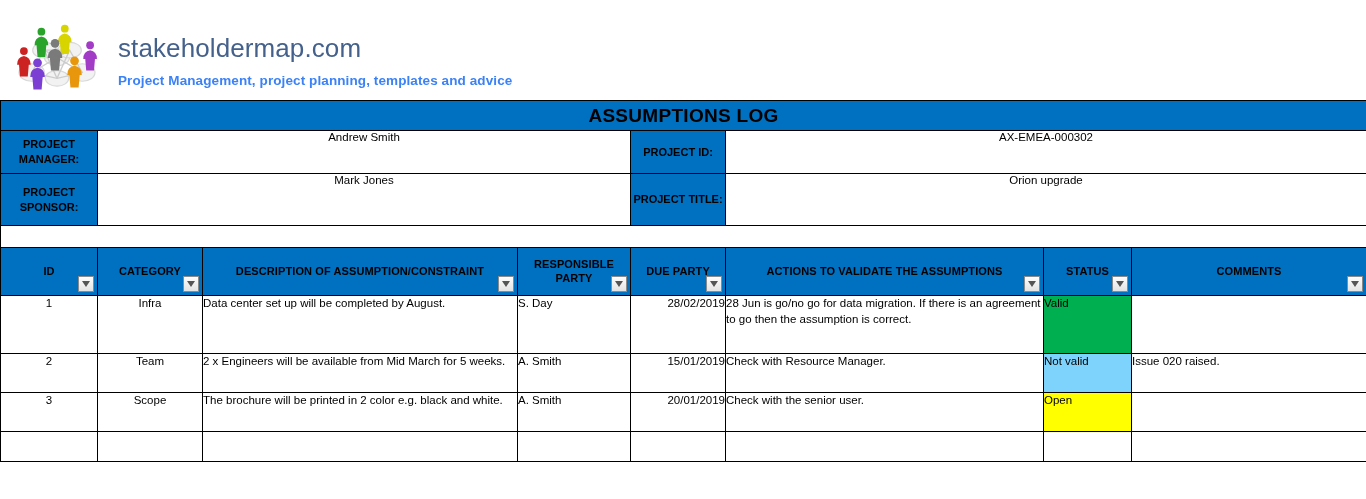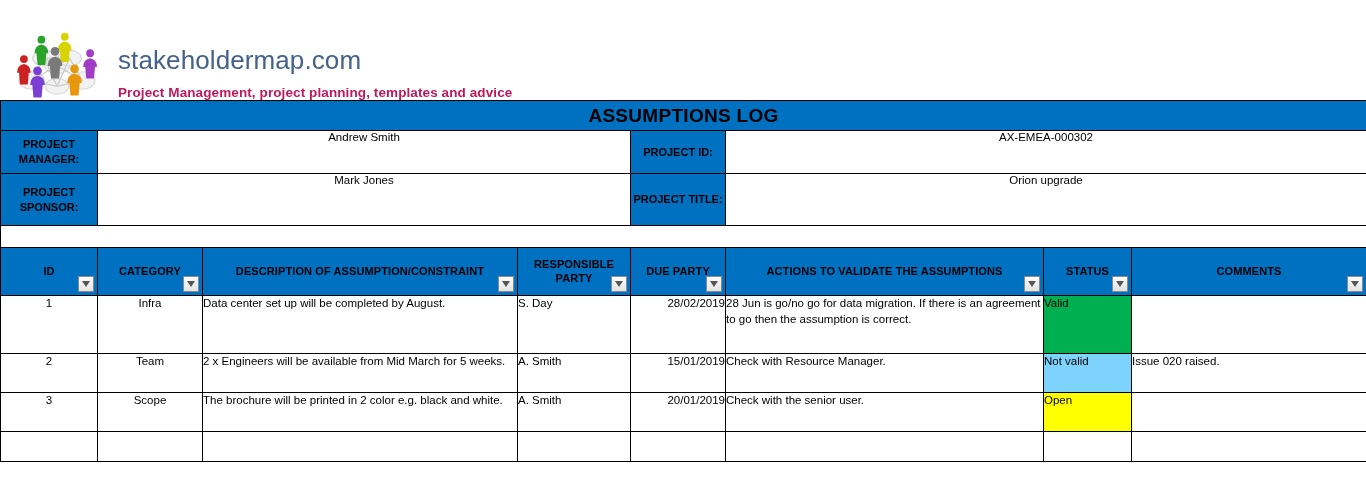--- a/index.html
+++ b/index.html
@@ -10,42 +10,42 @@
     font-family: "Liberation Sans", sans-serif;
     overflow: hidden;
   }
 
   
   #brand-header {
     position: relative;
     height: 100px;
     padding: 8px 0 0 8px;
     display: flex;
-    align-items: flex-end;
+    align-items: center;
   }
   #brand-logo {
     width: 98px; height: 74px;
     flex: 0 0 auto;
     margin-top: 2px;
   }
   #brand-text {
     margin-left: 12px;
     padding-top: 14px;
   }
   #brand-title {
     font-size: 26px;
     color: #44618c;
     letter-spacing: .1px;
     line-height: 1;
     font-weight: 400;
   }
   #brand-tagline {
     margin-top: 12px;
     font-size: 13.5px;
-    color: #be185d;
+    color: #3b82f6;
     font-weight: 600;
     letter-spacing: .1px;
   }
 
   
   #sheet {
     width: 1366px;
     border-collapse: collapse;
     table-layout: fixed;
     font-size: 11.5px;

